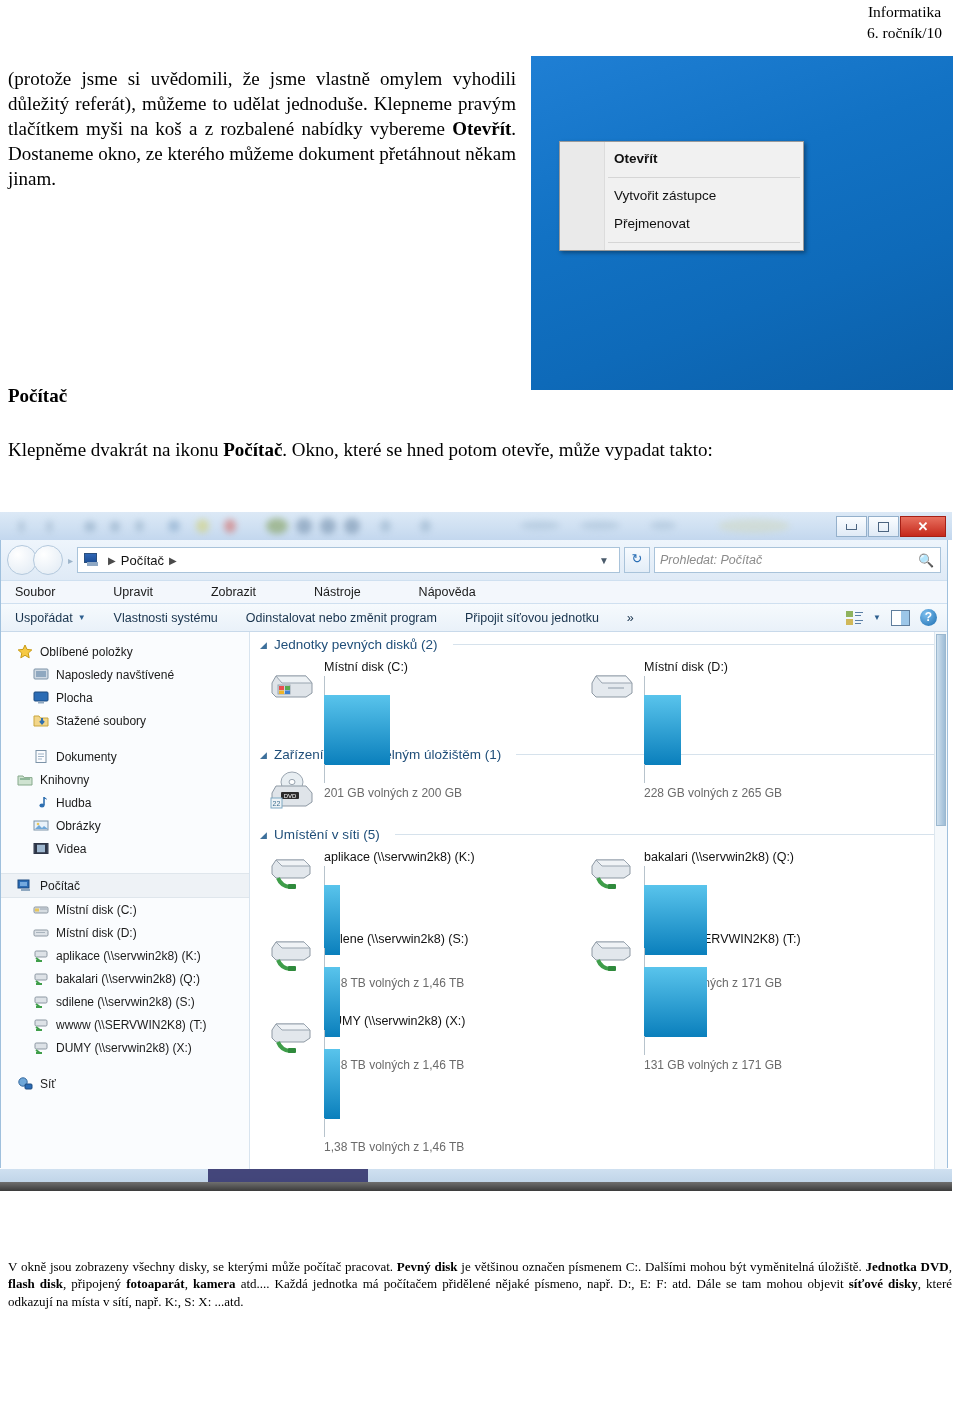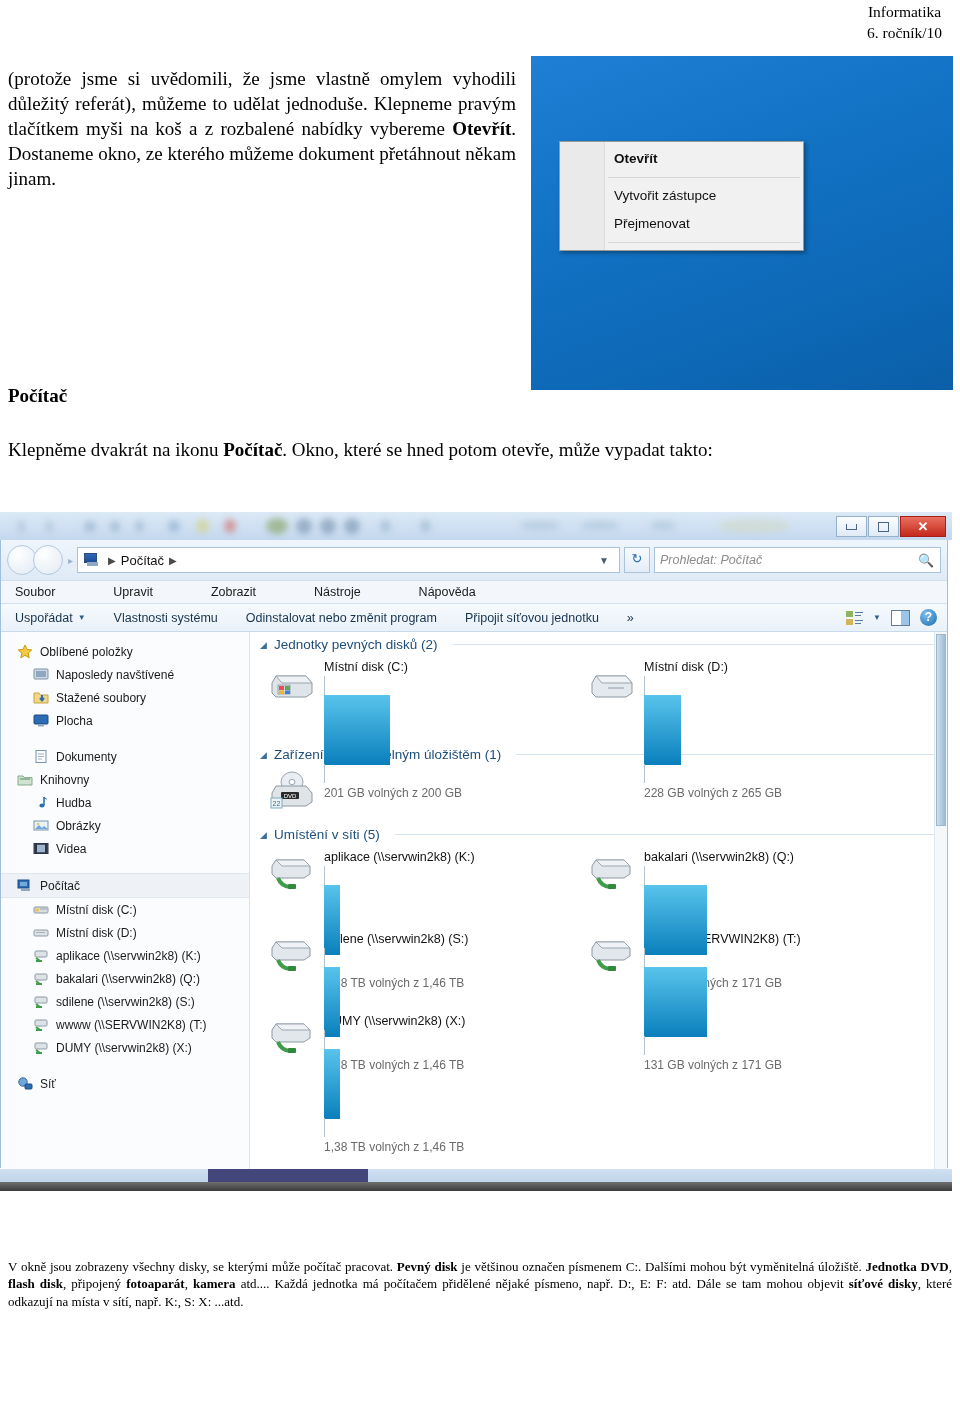--- a/index.html
+++ b/index.html
@@ -252,34 +252,34 @@
             <svg width="16" height="15" viewBox="0 0 16 15">
                 <rect x="1" y="2" width="14" height="10" rx="1" fill="#cfd9e3" stroke="#7d93a8"></rect>
                 <rect x="3" y="4" width="10" height="6" fill="#8fa8c0"></rect>
               </svg>
           </span>
           <span>Naposledy navštívené</span>
         </div>
         <div class="side-item child">
           <span class="sico">
             <svg width="16" height="15" viewBox="0 0 16 15">
+                <rect x="1" y="2" width="14" height="9" rx="1" fill="#2b6cb5" stroke="#1d4b80"></rect>
+                <rect x="5" y="11.5" width="6" height="2" fill="#8fa8c0"></rect>
+              </svg>
+          </span>
+          <span>Plocha</span>
+        </div>
+        <div class="side-item child">
+          <span class="sico">
+            <svg width="16" height="15" viewBox="0 0 16 15">
                 <path d="M1 3 h5 l1.5 2 H15 v8 H1z" fill="#f2d68a" stroke="#c9a63e"></path>
                 <path d="M9 5 v4 M7 8 l2 2.4 2 -2.4" stroke="#2f6fb0" stroke-width="2" fill="none"></path>
               </svg>
           </span>
           <span>Stažené soubory</span>
-        </div>
-        <div class="side-item child">
-          <span class="sico">
-            <svg width="16" height="15" viewBox="0 0 16 15">
-                <rect x="1" y="2" width="14" height="9" rx="1" fill="#2b6cb5" stroke="#1d4b80"></rect>
-                <rect x="5" y="11.5" width="6" height="2" fill="#8fa8c0"></rect>
-              </svg>
-          </span>
-          <span>Plocha</span>
         </div>
 
         <div class="side-gap"></div>
 
         <div class="side-item child">
           <span class="sico">
             <svg width="16" height="15" viewBox="0 0 16 15">
                 <rect x="3" y="1.5" width="10" height="12" fill="#fbfcfe" stroke="#7c93a8"></rect>
                 <path d="M5 5 h6 M5 7.5 h6 M5 10 h4" stroke="#9fb3c6"></path>
               </svg>

